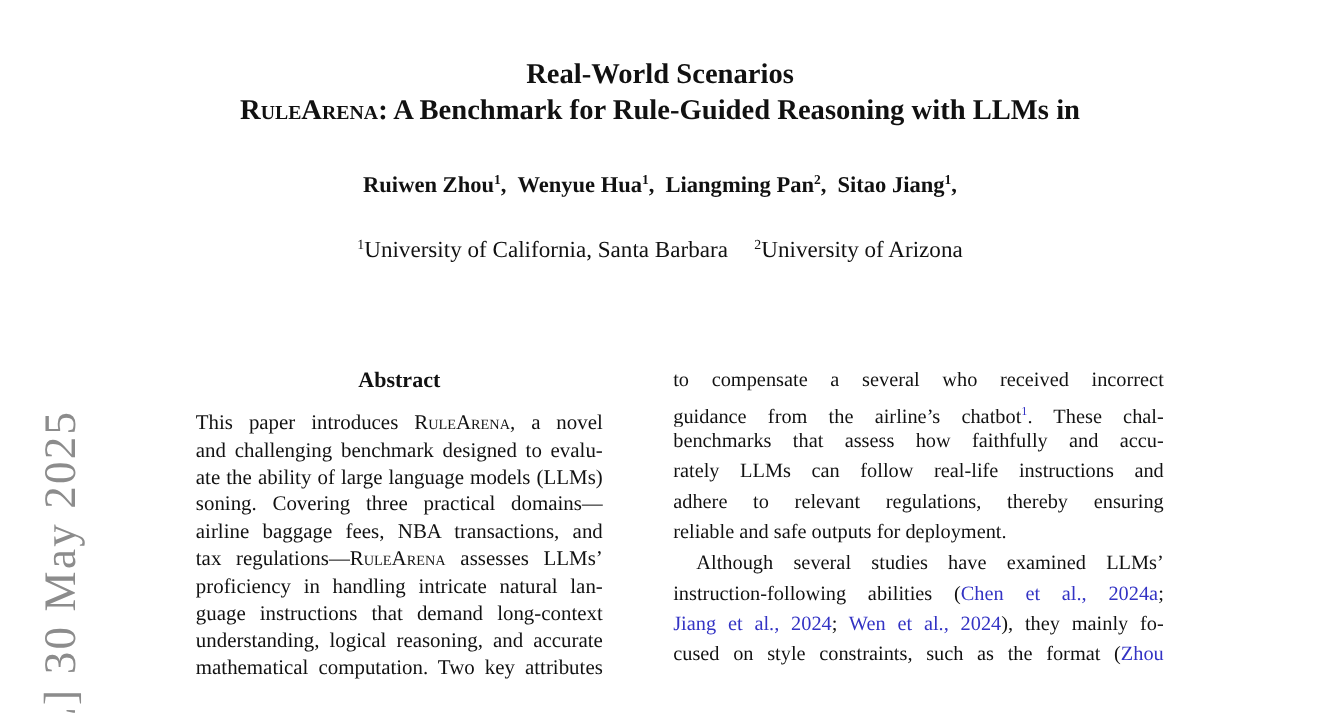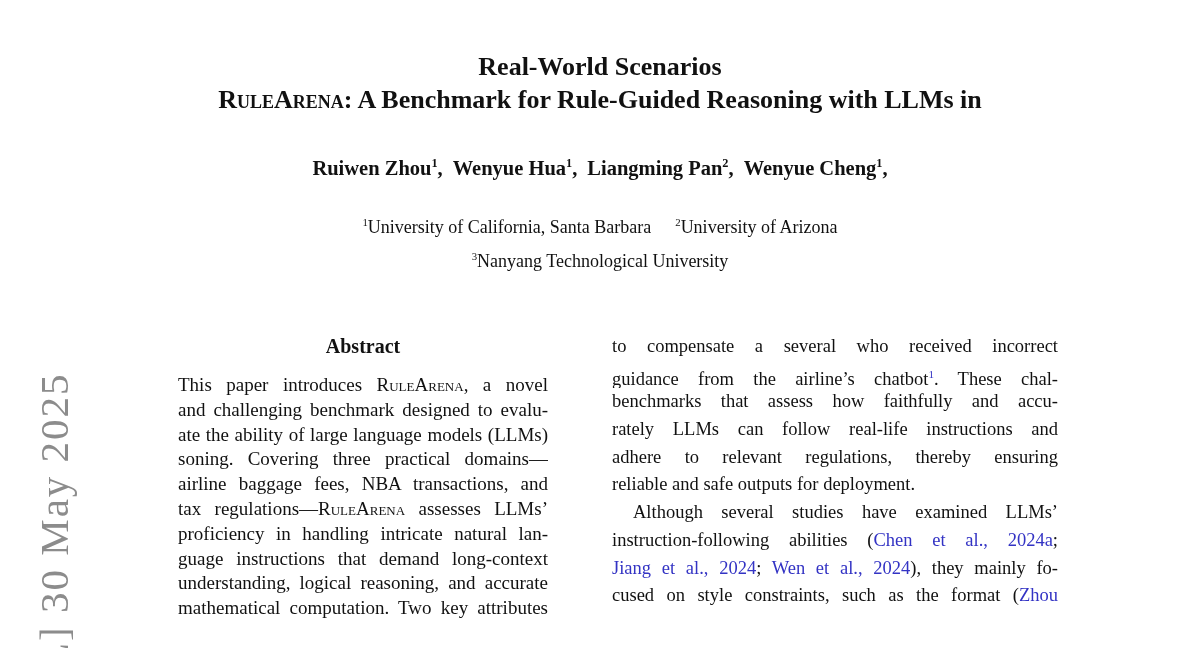--- a/index.html
+++ b/index.html
@@ -17,21 +17,21 @@
   .title-block{
     position:absolute;left:0;right:0;top:50px;text-align:center;
     font-size:26px;font-weight:bold;line-height:33px;
   }
   .authors-block{
     position:absolute;left:0;right:0;top:149px;text-align:center;
     font-size:20.5px;font-weight:bold;line-height:28.5px;white-space:nowrap;
   }
   .affils-block{
     position:absolute;left:0;right:0;top:208px;text-align:center;
-    font-size:18px;line-height:28.5px;white-space:nowrap;
+    font-size:21px;line-height:28.5px;white-space:nowrap;
   }
   .abstract-heading{
     position:absolute;left:178px;width:370px;top:335px;text-align:center;
     font-size:20px;font-weight:bold;
   }
   .abstract-body{
     position:absolute;left:178px;width:370px;top:373px;
     font-size:19px;line-height:24.8px;
   }
   .abstract-body .tline{height:24.8px;overflow:hidden;}
@@ -53,26 +53,25 @@
 <body style="background: rgb(255, 255, 255); color: rgb(17, 17, 17);">
 
 <div class="watermark">L] 30 May 2025</div>
 
 <div class="title-block">
   <div class="tline"><span>Real-World Scenarios</span></div>
   <div class="tline"><span>R</span><span class="r-sc">ule</span><span>A</span><span class="r-sc">rena</span><span>: A Benchmark for Rule-Guided Reasoning with LLMs in</span></div>
 </div>
 
 <div class="authors-block">
-  <div class="tline"><span>Ruiwen Zhou</span><span class="r-sup">1</span><span>,</span><span class="r-gap"></span><span>Wenyue Hua</span><span class="r-sup">1</span><span>,</span><span class="r-gap"></span><span>Liangming Pan</span><span class="r-sup">2</span><span>,</span><span class="r-gap"></span><span>Wenyue Cheng</span><span class="r-sup">1</span><span>,</span></div>
+  <div class="tline"><span>Ruiwen Zhou</span><span class="r-sup">1</span><span>,</span><span class="r-gap"></span><span>Wenyue Hua</span><span class="r-sup">1</span><span>,</span><span class="r-gap"></span><span>Liangming Pan</span><span class="r-sup">2</span><span>,</span><span class="r-gap"></span><span>Sitao Jiang</span><span class="r-sup">1</span><span>,</span></div>
 </div>
 
 <div class="affils-block">
   <div class="tline"><span class="r-sup">1</span><span>University of California, Santa Barbara</span><span class="r-gap2"></span><span class="r-sup">2</span><span>University of Arizona</span></div>
-  <div class="tline"><span class="r-sup">3</span><span>Nanyang Technological University</span></div>
 </div>
 
 <div class="abstract-heading">Abstract</div>
 
 <div class="abstract-body">
     <div class="tline just"><span>This paper introduces R</span><span class="r-sc">ule</span><span>A</span><span class="r-sc">rena</span><span>, a novel</span></div>
     <div class="tline just"><span>and challenging benchmark designed to evalu-</span></div>
     <div class="tline just"><span>ate the ability of large language models (LLMs)</span></div>
     <div class="tline just"><span>soning. Covering three practical domains—</span></div>
     <div class="tline just"><span>airline baggage fees, NBA transactions, and</span></div>

